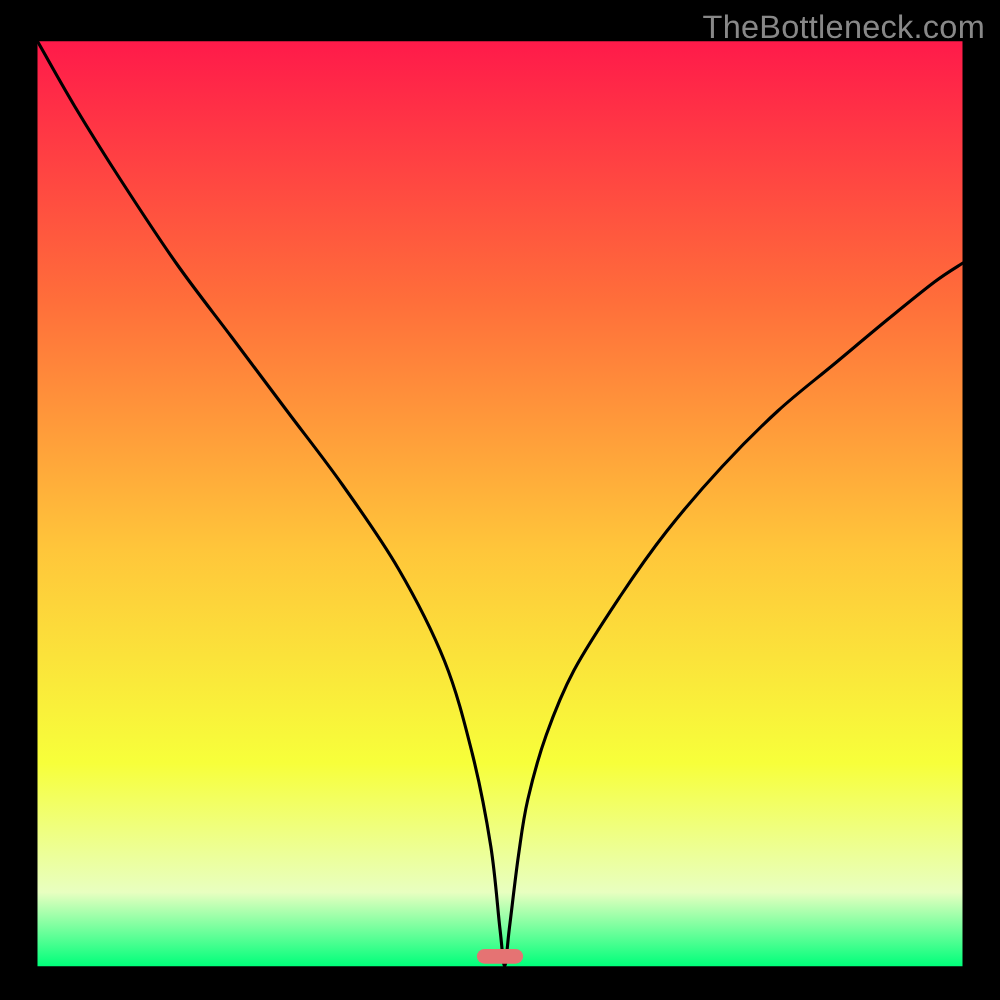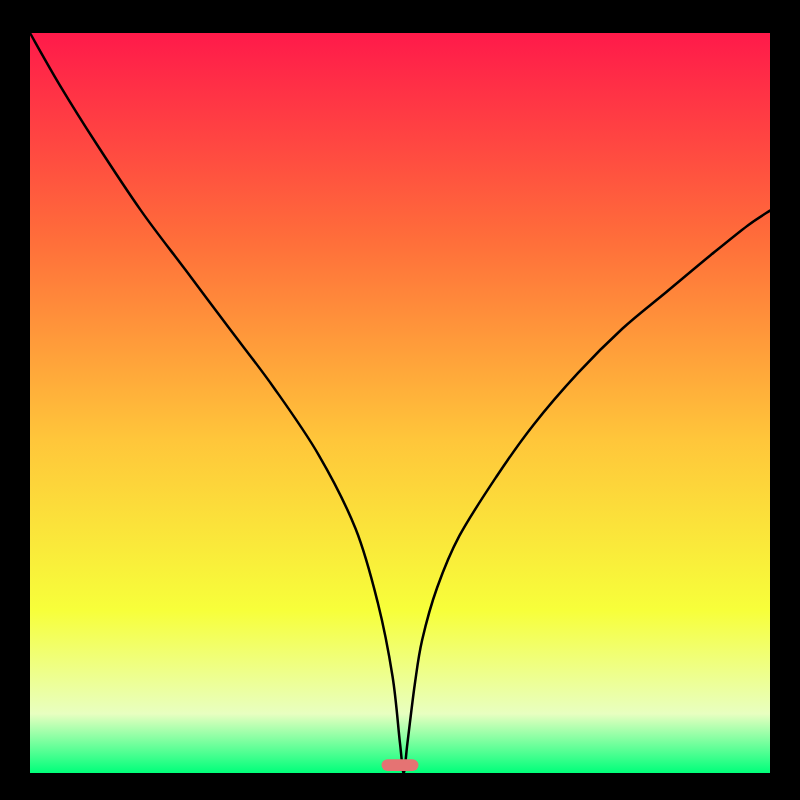--- a/index.html
+++ b/index.html
@@ -26,20 +26,21 @@
     letter-spacing: 0.2px;
   }
   svg {
     display: block;
   }
 </style>
 </head>
 <body>
 
 <div class="container">
+  <div class="watermark">TheBottleneck.com</div>
   <svg id="chart-svg" width="800" height="800" viewBox="0 0 800 800">
     <defs>
       <linearGradient id="bg-grad" x1="0" y1="0" x2="0" y2="1">
         <stop id="g0" offset="0%" stop-color="#ff1a4a"></stop>
         <stop id="g1" offset="28%" stop-color="#ff6e3a"></stop>
         <stop id="g2" offset="55%" stop-color="#ffc63a"></stop>
         <stop id="g3" offset="78%" stop-color="#f7ff3a"></stop>
         <stop id="g4" offset="92%" stop-color="#e8ffc0"></stop>
         <stop id="g5" offset="100%" stop-color="#00ff7a"></stop>
       </linearGradient>

